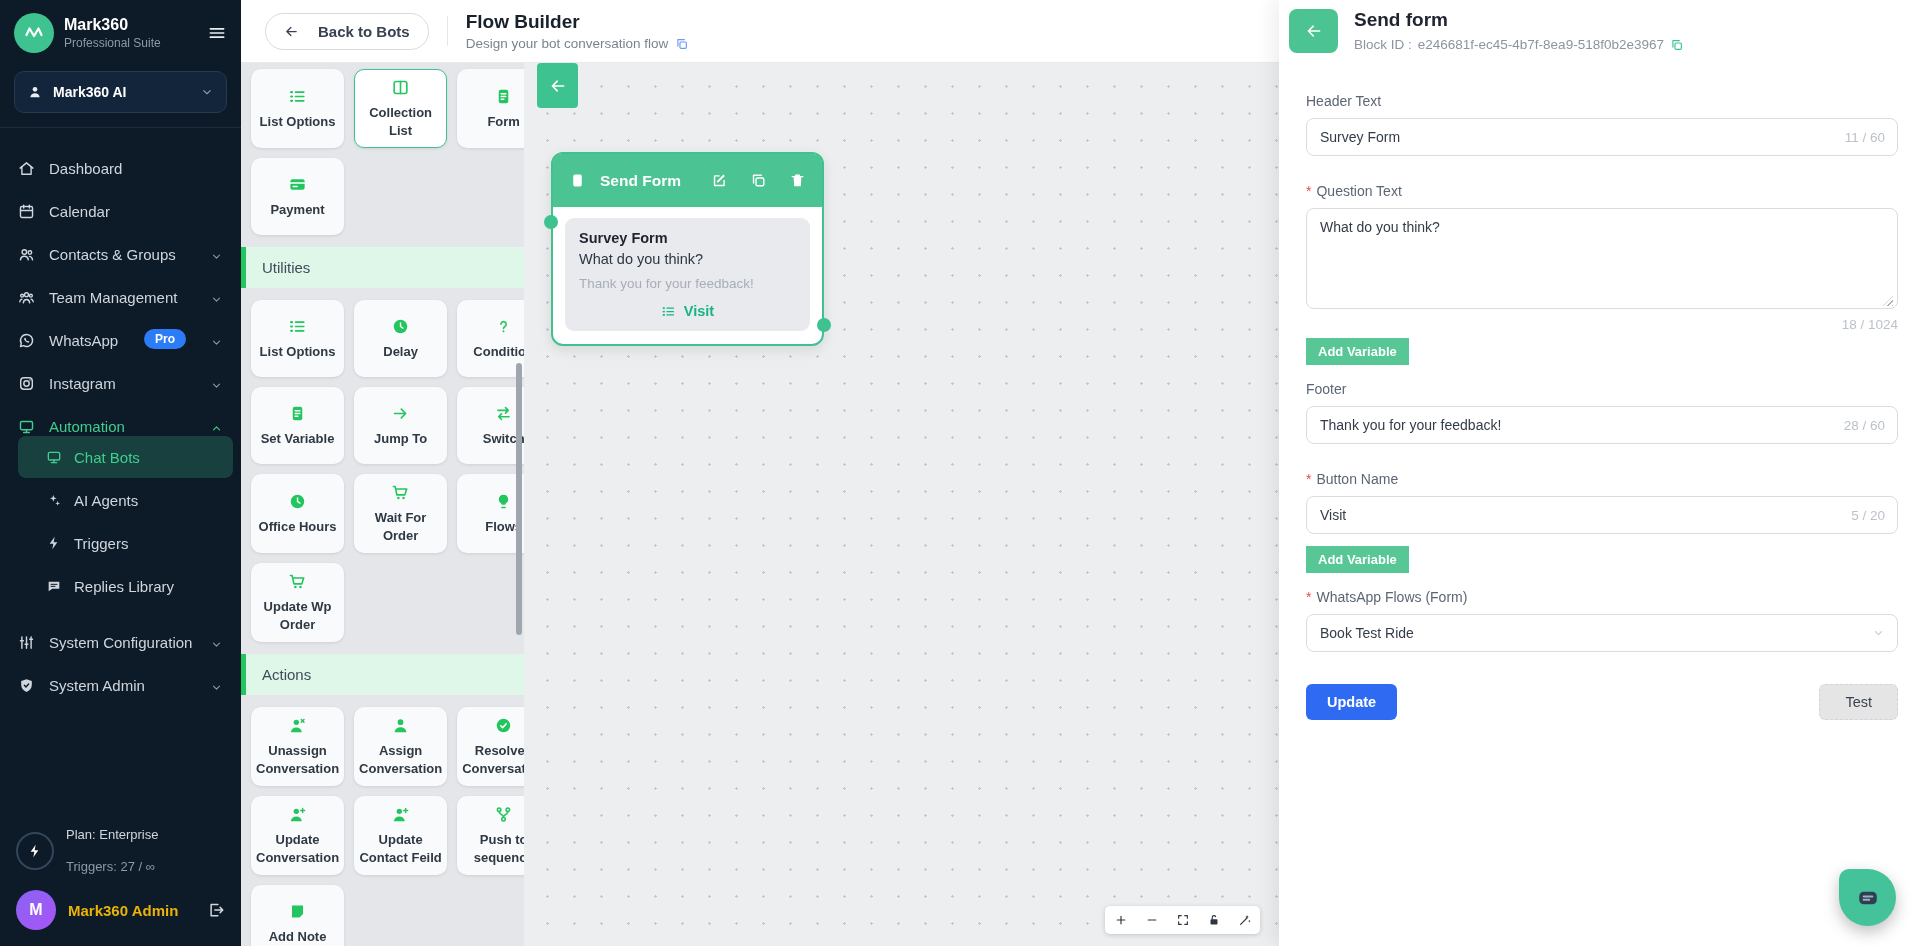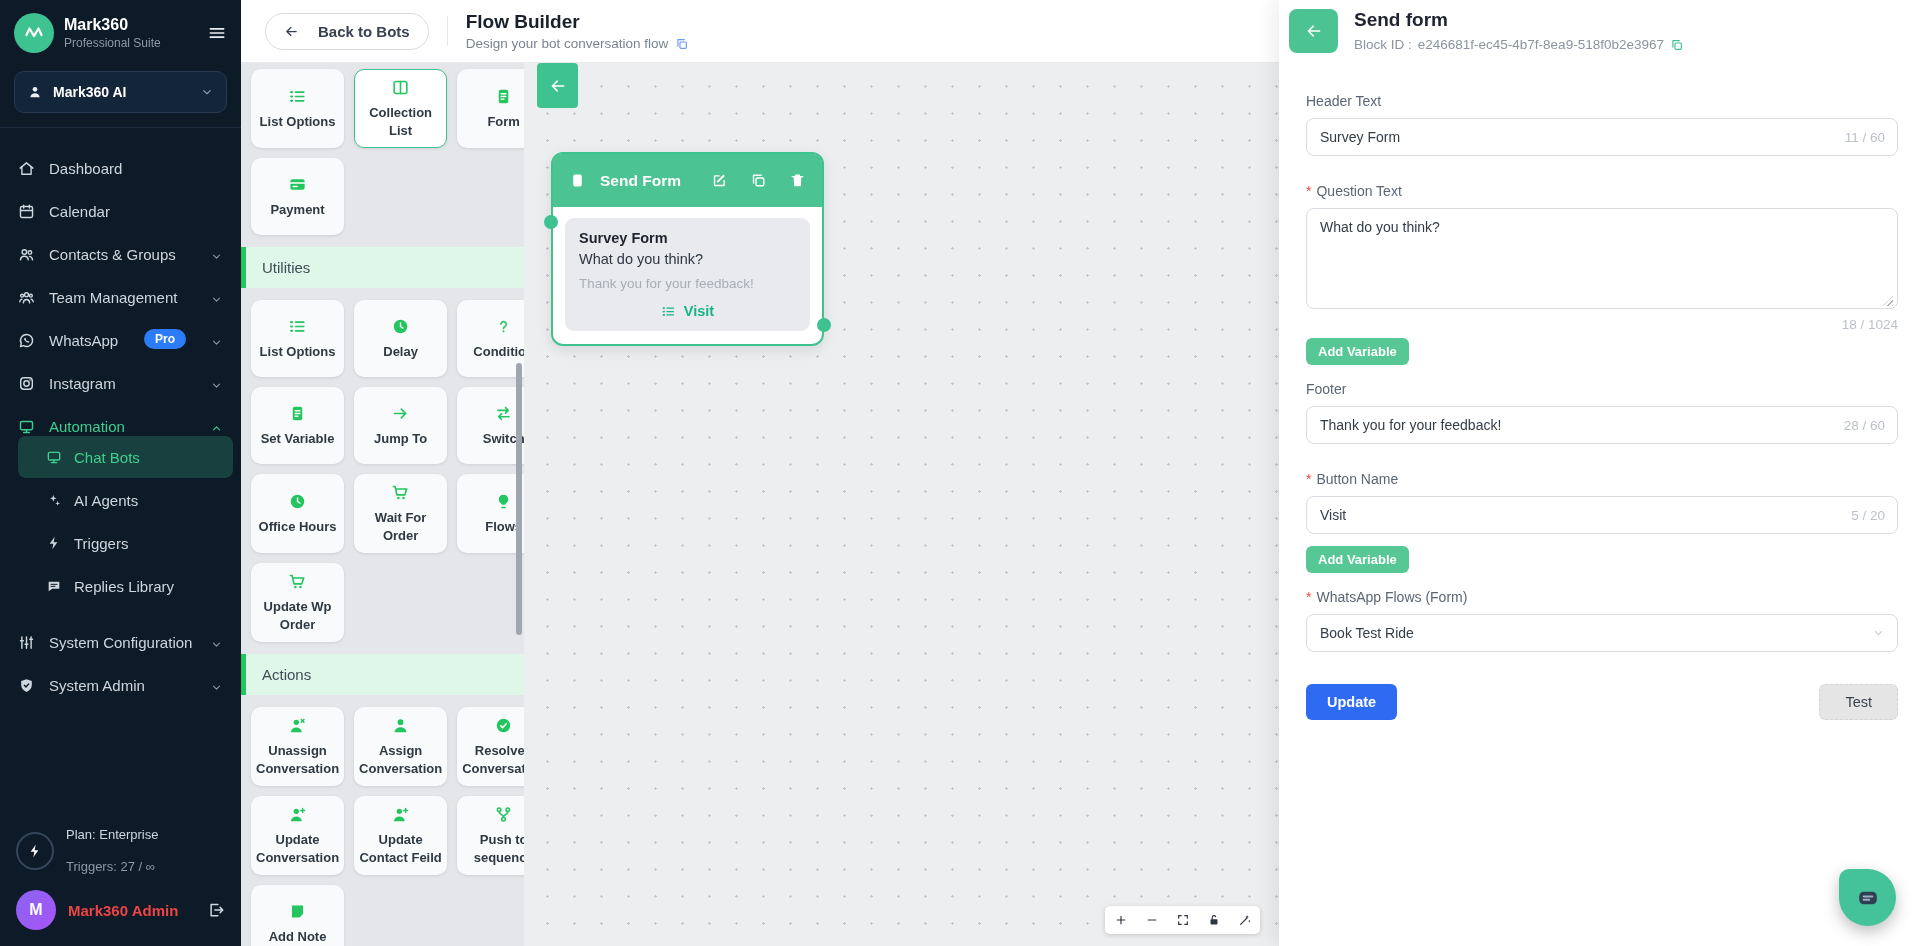--- a/index.html
+++ b/index.html
@@ -32,21 +32,21 @@
   .sub-item .ni { width:16px; height:16px; }
   .sub-item.active { background:rgba(62,199,142,.22); color:#3ecf8e; }
   .side-footer { padding:10px 16px 16px 16px; }
   .plan-row { display:flex; align-items:center; gap:12px; margin-bottom:16px; }
   .plan-ico { width:38px; height:38px; border-radius:50%; border:2px solid #33465a; display:flex; align-items:center; justify-content:center; }
   .plan-ico .icon { width:16px; height:16px; color:#fff; }
   .plan-l1 { font-size:13px; color:#cfd6dd; }
   .plan-l2 { font-size:13px; color:#8d99a5; margin-top:17px; }
   .user-row { display:flex; align-items:center; gap:12px; }
   .avatar { width:40px; height:40px; border-radius:50%; background:linear-gradient(135deg,#8a63f2,#a855f7); color:#fff; font-weight:bold; font-size:16px; display:flex; align-items:center; justify-content:center; }
-  .user-name { flex:1; color:#ef4444; font-weight:bold; font-size:15px; }
+  .user-name { flex:1; color:#eab308; font-weight:bold; font-size:15px; }
   .logout { width:18px; height:18px; color:#cfd6dd; cursor:pointer; }
 
   
   .topbar { position:absolute; left:241px; top:0; width:1038px; height:63px; background:#fff; border-bottom:1px solid #e8eaed; display:flex; align-items:center; padding:0 24px; z-index:3; }
   .back-pill { display:flex; align-items:center; gap:19px; border:1px solid #d7dbe0; border-radius:22px; padding:9px 18px; background:#fff; font-size:15px; font-weight:600; color:#374151; cursor:pointer; }
   .back-pill .icon { width:15px; height:15px; }
   .top-sep { width:1px; height:30px; background:#e3e6ea; margin:0 18px; }
   .top-title { font-size:19px; font-weight:bold; color:#17202b; }
   .top-sub-row { display:flex; align-items:center; gap:7px; margin-top:3px; }
   .top-sub { font-size:13.5px; color:#7a8490; }
@@ -98,21 +98,21 @@
   .panel-body { padding:40px 22px 0 27px; }
   .f-label { display:flex; align-items:flex-end; gap:5px; font-size:14px; color:#5c6673; margin-bottom:9px; }
   .req { color:#f5473c; font-size:14px; }
   .input-wrap { position:relative; margin-bottom:27px; }
   .t-input { width:100%; height:38px; border:1px solid #d9dde2; border-radius:8px; padding:0 58px 0 13px; font-size:14px; color:#333c47; font-family:inherit; background:#fff; }
   .counter-in { position:absolute; right:13px; top:50%; transform:translateY(-50%); color:#bcc2ca; font-size:13.5px; }
   .ta-wrap { position:relative; margin-bottom:4px; }
   .t-area { width:100%; height:101px; border:1px solid #d9dde2; border-radius:8px; padding:10px 13px; font-size:14px; color:#333c47; font-family:inherit; resize:none; }
   .grip { position:absolute; right:5px; bottom:7px; width:10px; height:10px; background:repeating-linear-gradient(135deg,transparent 0 2.4px,#aab0b8 2.4px 3.6px); clip-path:polygon(100% 0,100% 100%,0 100%); }
   .counter-below { text-align:right; color:#bcc2ca; font-size:13.5px; margin-bottom:6px; }
-  .add-var { background:#57c796; color:#fff; border:none; border-radius:6px; padding:6px 12px; font-size:13px; font-weight:bold; cursor:pointer; font-family:inherit; }
+  .add-var { background:#57c796; color:#fff; border:none; border-radius:0; padding:6px 12px; font-size:13px; font-weight:bold; cursor:pointer; font-family:inherit; }
   .add-var.mb { margin-bottom:16px; }
   .select-wrap { position:relative; margin-bottom:32px; }
   .t-select { width:100%; height:38px; border:1px solid #d9dde2; border-radius:8px; padding:0 36px 0 13px; font-size:14px; color:#333c47; display:flex; align-items:center; cursor:pointer; background:#fff; }
   .sel-chev { position:absolute; right:13px; top:50%; transform:translateY(-50%); width:13px; height:13px; color:#c3c9d1; }
   .btn-row { display:flex; align-items:center; justify-content:space-between; }
   .btn-update { background:#2f6bf2; color:#fff; border:none; border-radius:6px; padding:10px 21px; font-size:14.5px; font-weight:bold; cursor:pointer; font-family:inherit; }
   .btn-test { background:#e5e5e5; color:#3a434e; border:1px dashed #cfd5db; border-radius:6px; padding:9px 25px; font-size:14.5px; cursor:pointer; font-family:inherit; }
   .chat-fab { position:absolute; right:24px; bottom:20px; width:57px; height:57px; background:#44c39b; border:none; border-radius:10px 50% 50% 50%; box-shadow:0 6px 16px rgba(0,0,0,.25); display:flex; align-items:center; justify-content:center; cursor:pointer; z-index:9; }
   .chat-fab svg { width:30px; height:30px; }
 </style>

